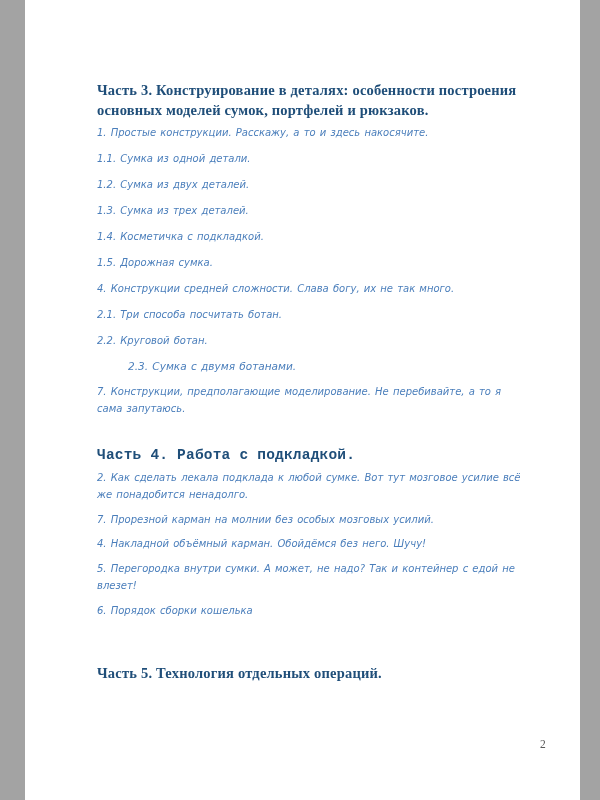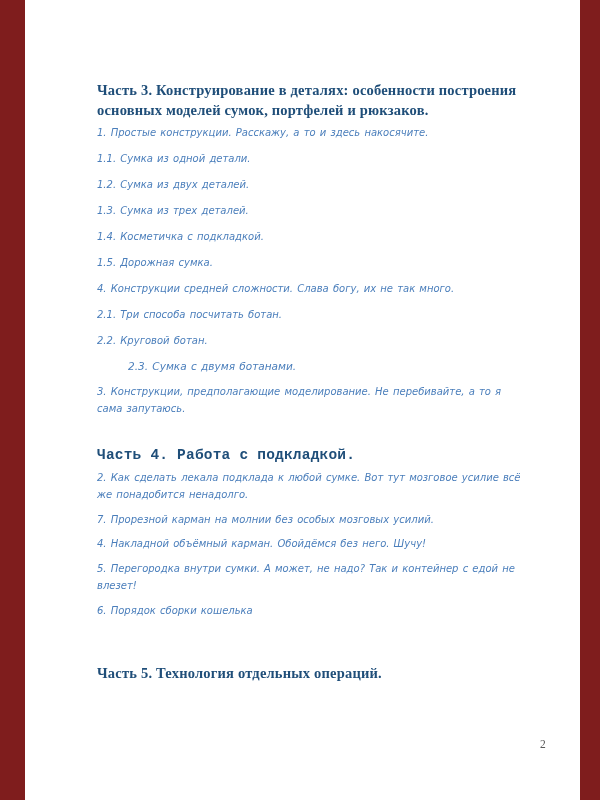--- a/index.html
+++ b/index.html
@@ -8,21 +8,21 @@
     width: 600px;
     height: 800px;
     background: #f4f2e8;
     overflow: hidden;
     font-family: "DejaVu Sans", sans-serif;
   }
   .viewer {
     position: relative;
     width: 600px;
     height: 800px;
-    background: #7f1d1d;
+    background: #a3a3a3;
   }
   .paper {
     position: absolute;
     left: 25px;
     top: 0;
     width: 555px;
     height: 800px;
     background: #ffffff;
   }
   .content {
@@ -83,21 +83,21 @@
       <p class="toc-item">1. Простые конструкции. Расскажу, а то и здесь накосячите.</p>
       <p class="toc-item">1.1. Сумка из одной детали.</p>
       <p class="toc-item">1.2. Сумка из двух деталей.</p>
       <p class="toc-item">1.3. Сумка из трех деталей.</p>
       <p class="toc-item">1.4. Косметичка с подкладкой.</p>
       <p class="toc-item">1.5. Дорожная сумка.</p>
       <p class="toc-item">4. Конструкции средней сложности. Слава богу, их не так много.</p>
       <p class="toc-item">2.1. Три способа посчитать ботан.</p>
       <p class="toc-item">2.2. Круговой ботан.</p>
       <p class="toc-item small">2.3. Сумка с двумя ботанами.</p>
-      <p class="toc-item">3. Конструкции, предполагающие моделирование. Не перебивайте, а то я сама запутаюсь.</p>
+      <p class="toc-item">7. Конструкции, предполагающие моделирование. Не перебивайте, а то я сама запутаюсь.</p>
 
       <h2 class="doc-heading heading-part4">
         <span class="h-line">Часть 4. Работа с подкладкой.</span>
       </h2>
 
       <p class="toc-item s4">2. Как сделать лекала подклада к любой сумке. Вот тут мозговое усилие всё же понадобится ненадолго.</p>
       <p class="toc-item s4">7. Прорезной карман на молнии без особых мозговых усилий.</p>
       <p class="toc-item s4">4. Накладной объёмный карман. Обойдёмся без него. Шучу!</p>
       <p class="toc-item s4">5. Перегородка внутри сумки. А может, не надо? Так и контейнер с едой не влезет!</p>
       <p class="toc-item s4">6. Порядок сборки кошелька</p>

